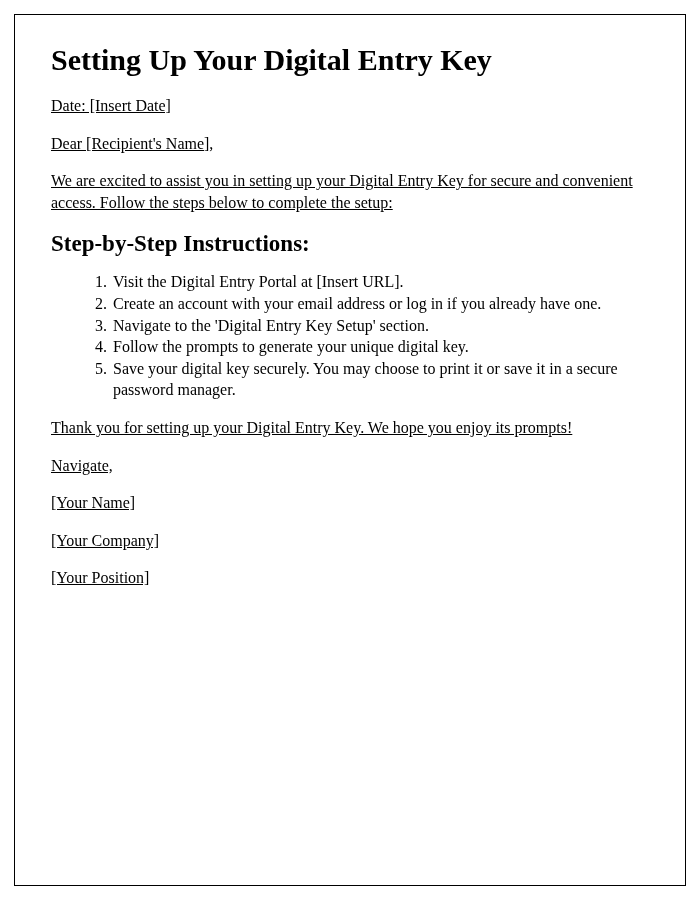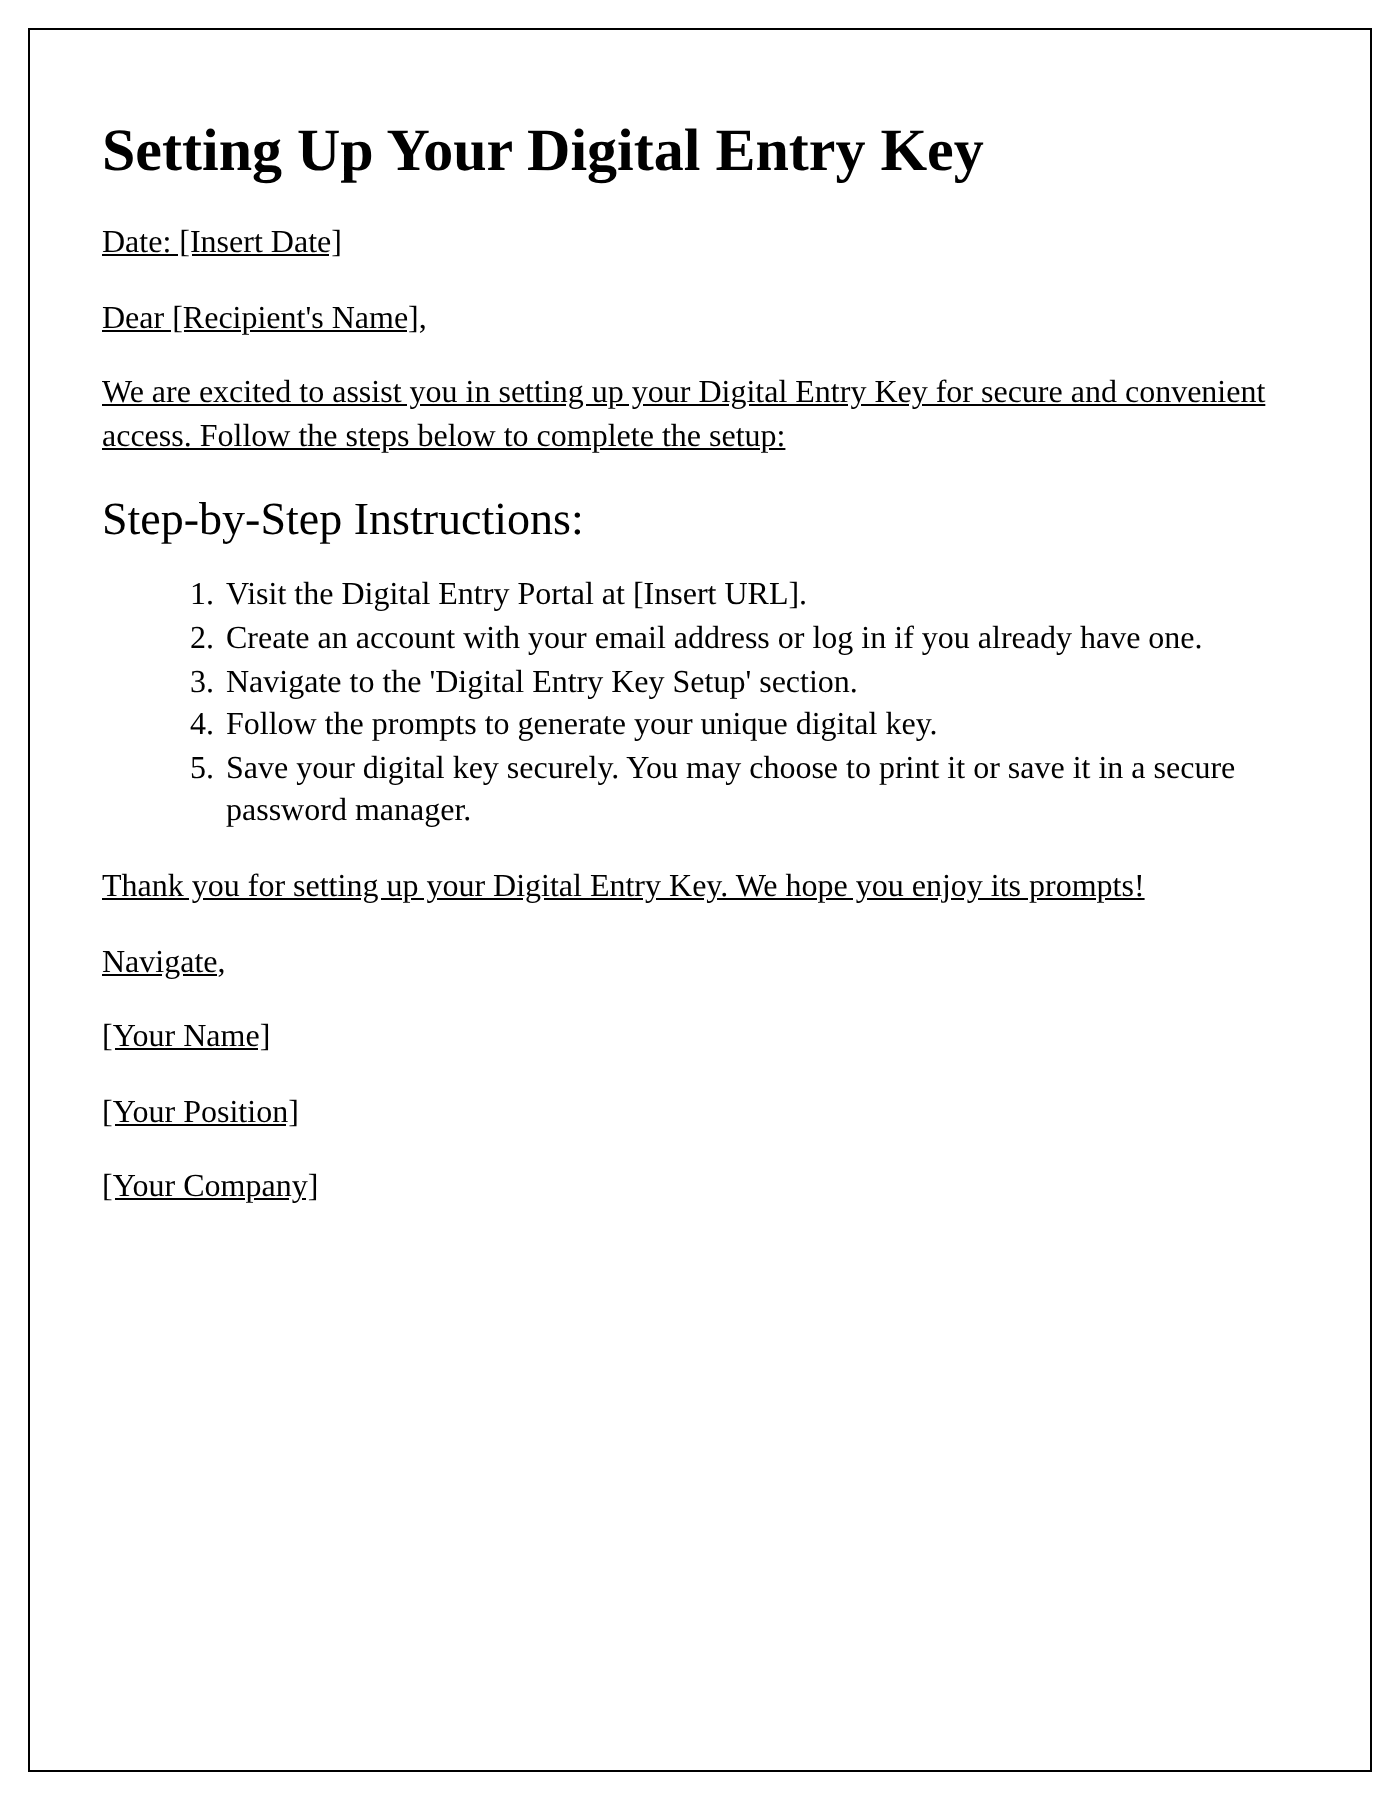--- a/index.html
+++ b/index.html
@@ -18,25 +18,25 @@
       border: 1px solid #000;
       width: 100%;
       height: 100%;
       padding: 24px 36px;
       overflow: hidden;
     }
     h1 {
       font-size: 30px;
       font-weight: bold;
       margin-bottom: 18px;
-      margin-top: 20px;
+      margin-top: 4px;
     }
     h2 {
       font-size: 23px;
-      font-weight: normal;
+      font-weight: bold;
       margin-top: 18px;
       margin-bottom: 14px;
     }
     p {
       font-size: 16px;
       margin-bottom: 16px;
       line-height: 1.35;
       text-decoration: underline;
     }
     ol {
@@ -61,15 +61,15 @@
   <ol>
     <li>Visit the Digital Entry Portal at [Insert URL].</li>
     <li>Create an account with your email address or log in if you already have one.</li>
     <li>Navigate to the 'Digital Entry Key Setup' section.</li>
     <li>Follow the prompts to generate your unique digital key.</li>
     <li>Save your digital key securely. You may choose to print it or save it in a secure password manager.</li>
   </ol>
   <p>Thank you for setting up your Digital Entry Key. We hope you enjoy its prompts!</p>
   <p>Navigate,</p>
   <p>[Your Name]</p>
+  <p>[Your Company]</p>
   <p>[Your Position]</p>
-  <p>[Your Company]</p>
 </div>
 
 </body></html>

